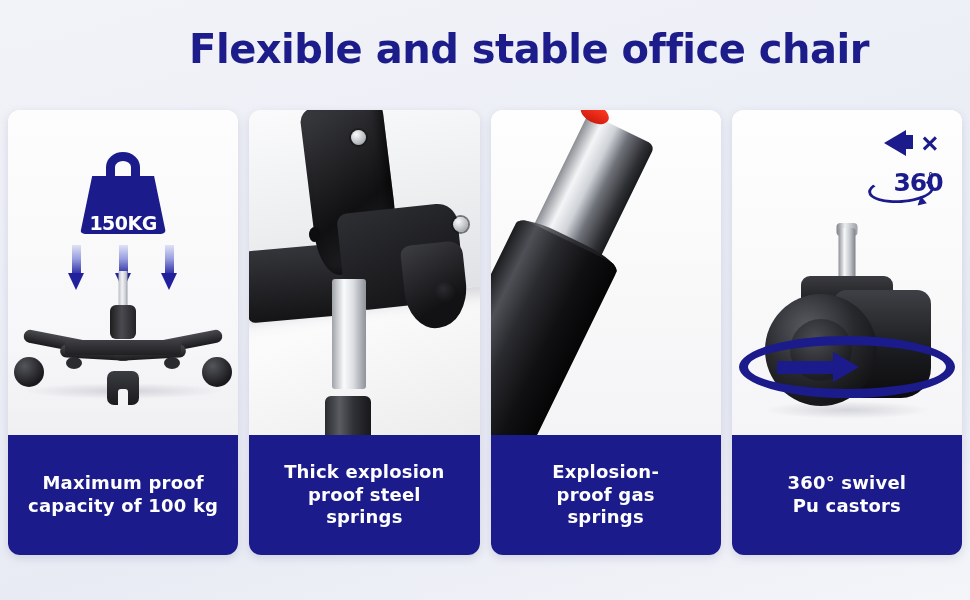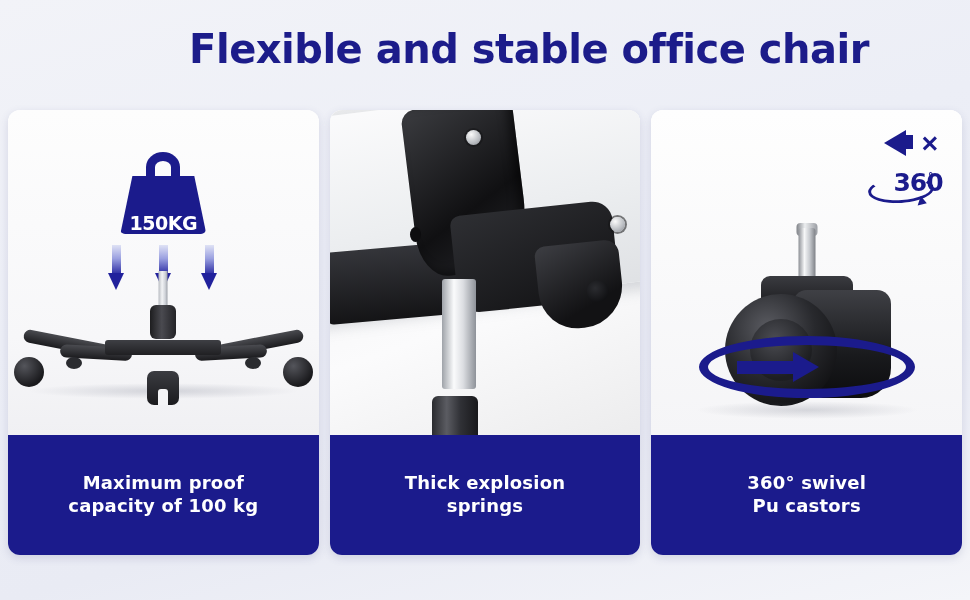--- a/index.html
+++ b/index.html
@@ -265,25 +265,45 @@
           <div class="hole"></div>
           <div class="scr scr1"></div>
           <div class="scr scr2"></div>
           <div class="p2cyl"></div>
           <div class="p2cyl2"></div>
         </div>
       </div>
       <div class="cap">
         <div>
           <span>Thick explosion</span>
+          <span>proof steel</span>
           <span>springs</span>
         </div>
       </div>
     </div>
 
+    <div class="card">
+      <div class="photo">
+        <div class="p3">
+          <div class="gs">
+            <div class="gs-shaft"></div>
+            <div class="gs-tip"></div>
+            <div class="gs-lip"></div>
+            <div class="gs-body"></div>
+          </div>
+        </div>
+      </div>
+      <div class="cap">
+        <div>
+          <span>Explosion-</span>
+          <span>proof gas</span>
+          <span>springs</span>
+        </div>
+      </div>
+    </div>
 
     <div class="card">
       <div class="photo">
         <div class="p4">
           <div class="mute">
             <div class="spk"></div>
             <div class="spk-b"></div>
             <div class="xmark"></div>
           </div>
           <div class="badge360">

